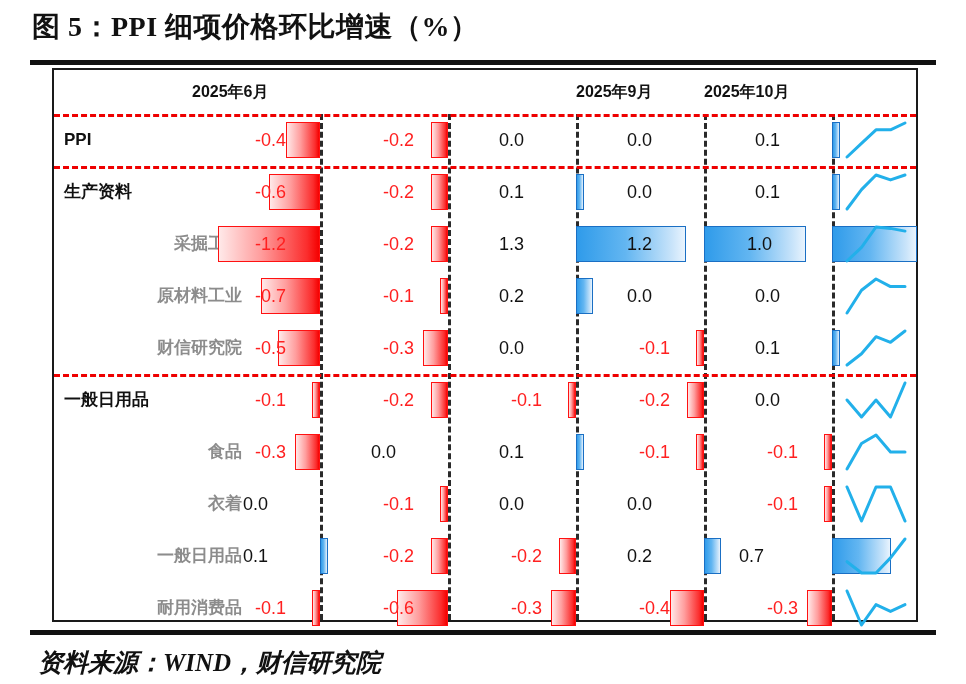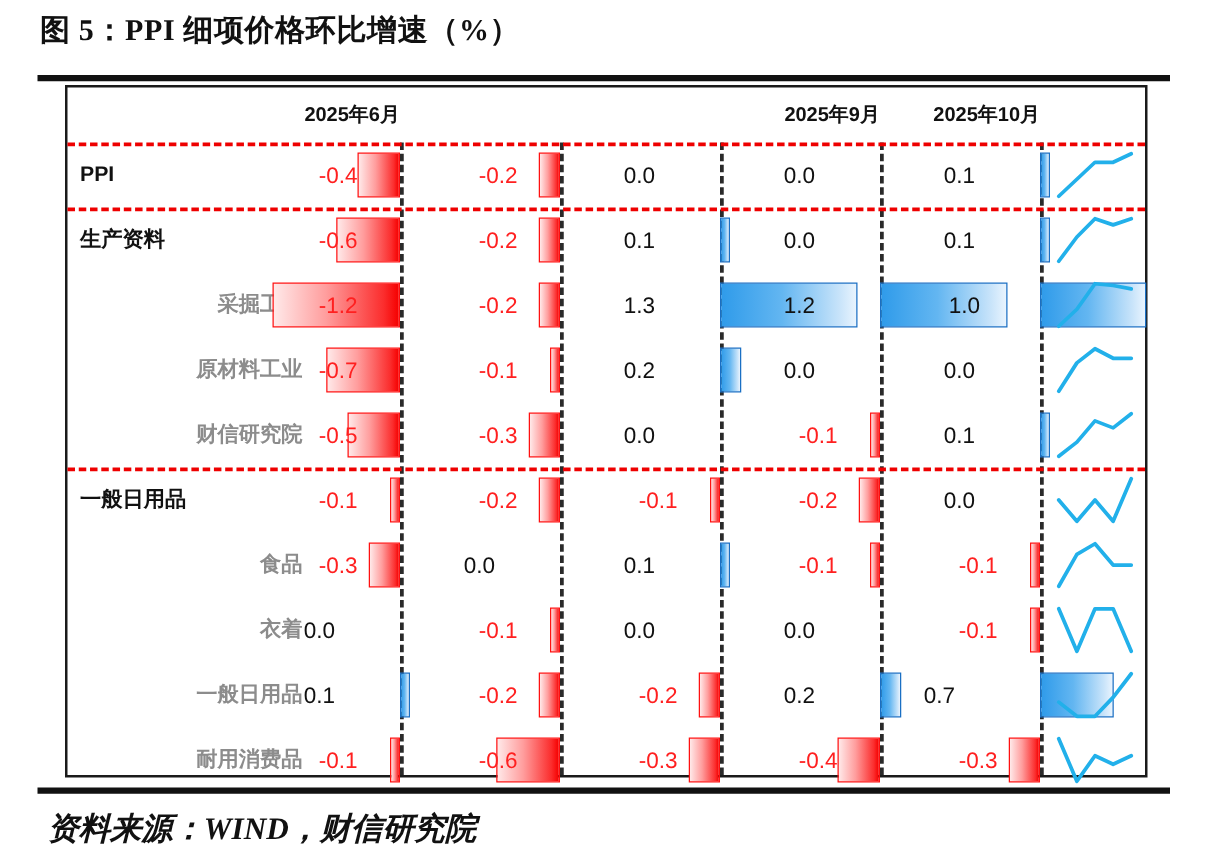--- a/index.html
+++ b/index.html
@@ -11,21 +11,21 @@
     overflow:hidden;
     position:relative;
   }
 
   
   #figure-title{
     position:absolute;
     left:32px; top:8px;
     font-family:"Liberation Serif","DejaVu Serif",serif;
     font-weight:bold;
-    font-size:24px;
+    font-size:28px;
     letter-spacing:.5px;
     white-space:nowrap;
     color:#111;
   }
   #title-rule{
     position:absolute;
     left:30px; top:60px;
     width:906px; height:5px;
     background:#111;
   }
@@ -61,21 +61,21 @@
     position:absolute;
     left:0; top:0; right:0;
     height:44px;
   }
   .col-header{
     position:absolute;
     top:12px;
     font-size:16px;
     font-weight:bold;
     color:#111;
-    text-align:right;
+    text-align:left;
     white-space:nowrap;
   }
 
   
   .hsep{
     position:absolute;
     left:0; right:0;
     height:0;
     border-top:3px dashed #ee0000;
   }
@@ -233,21 +233,21 @@
         <div class="cell" style="left: 394px; width: 128px;">
           <div class="bar pos" style="width: 110px; left: 128px;"></div>
           <div class="cell-value pos" style="right: 52px;">1.3</div>
         </div>
         <div class="cell" style="left: 522px; width: 128px;">
           <div class="bar pos" style="width: 101.538px; left: 128px;"></div>
           <div class="cell-value pos" style="right: 52px;">1.2</div>
         </div>
         <div class="cell" style="left: 650px; width: 128px;">
           <div class="bar pos" style="width: 84.6154px; left: 128px;"></div>
-          <div class="cell-value pos" style="right: 48px; margin-left: 47px;">1.0</div>
+          <div class="cell-value pos" style="right: 60px; margin-left: 47px;">1.0</div>
         </div>
         <div class="spark" style="left: 788px; width: 68px;">
           <svg width="68" height="44" viewBox="0 0 68 44">
             <polyline points="5.0,39.0 19.5,25.4 34.0,5.0 48.5,6.4 63.0,9.1" fill="none" stroke="#22b0ea" stroke-width="3" stroke-linejoin="round" stroke-linecap="round"></polyline>
           </svg>
         </div>
       </div>
       <div class="row" style="top: 200px;">
         <div class="row-label child">原材料工业</div>
         <div class="cell" style="left: 138px; width: 128px;">

